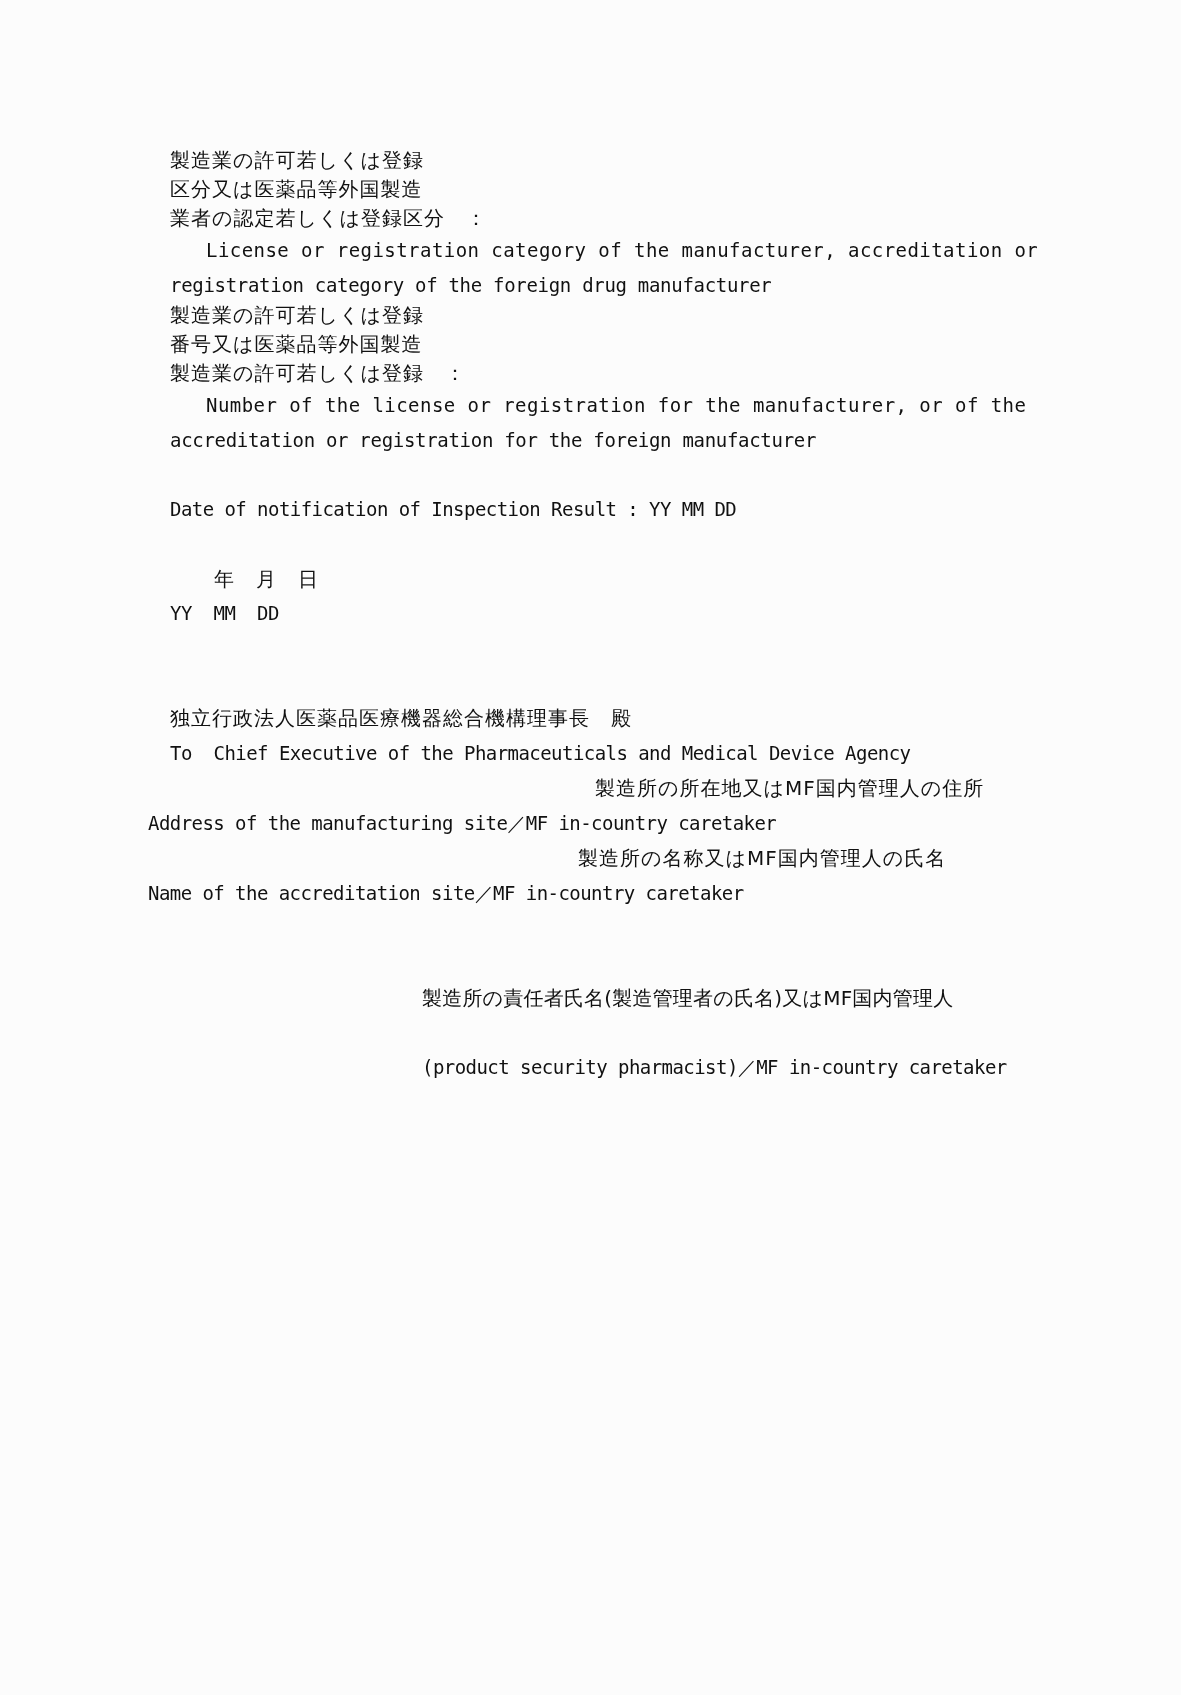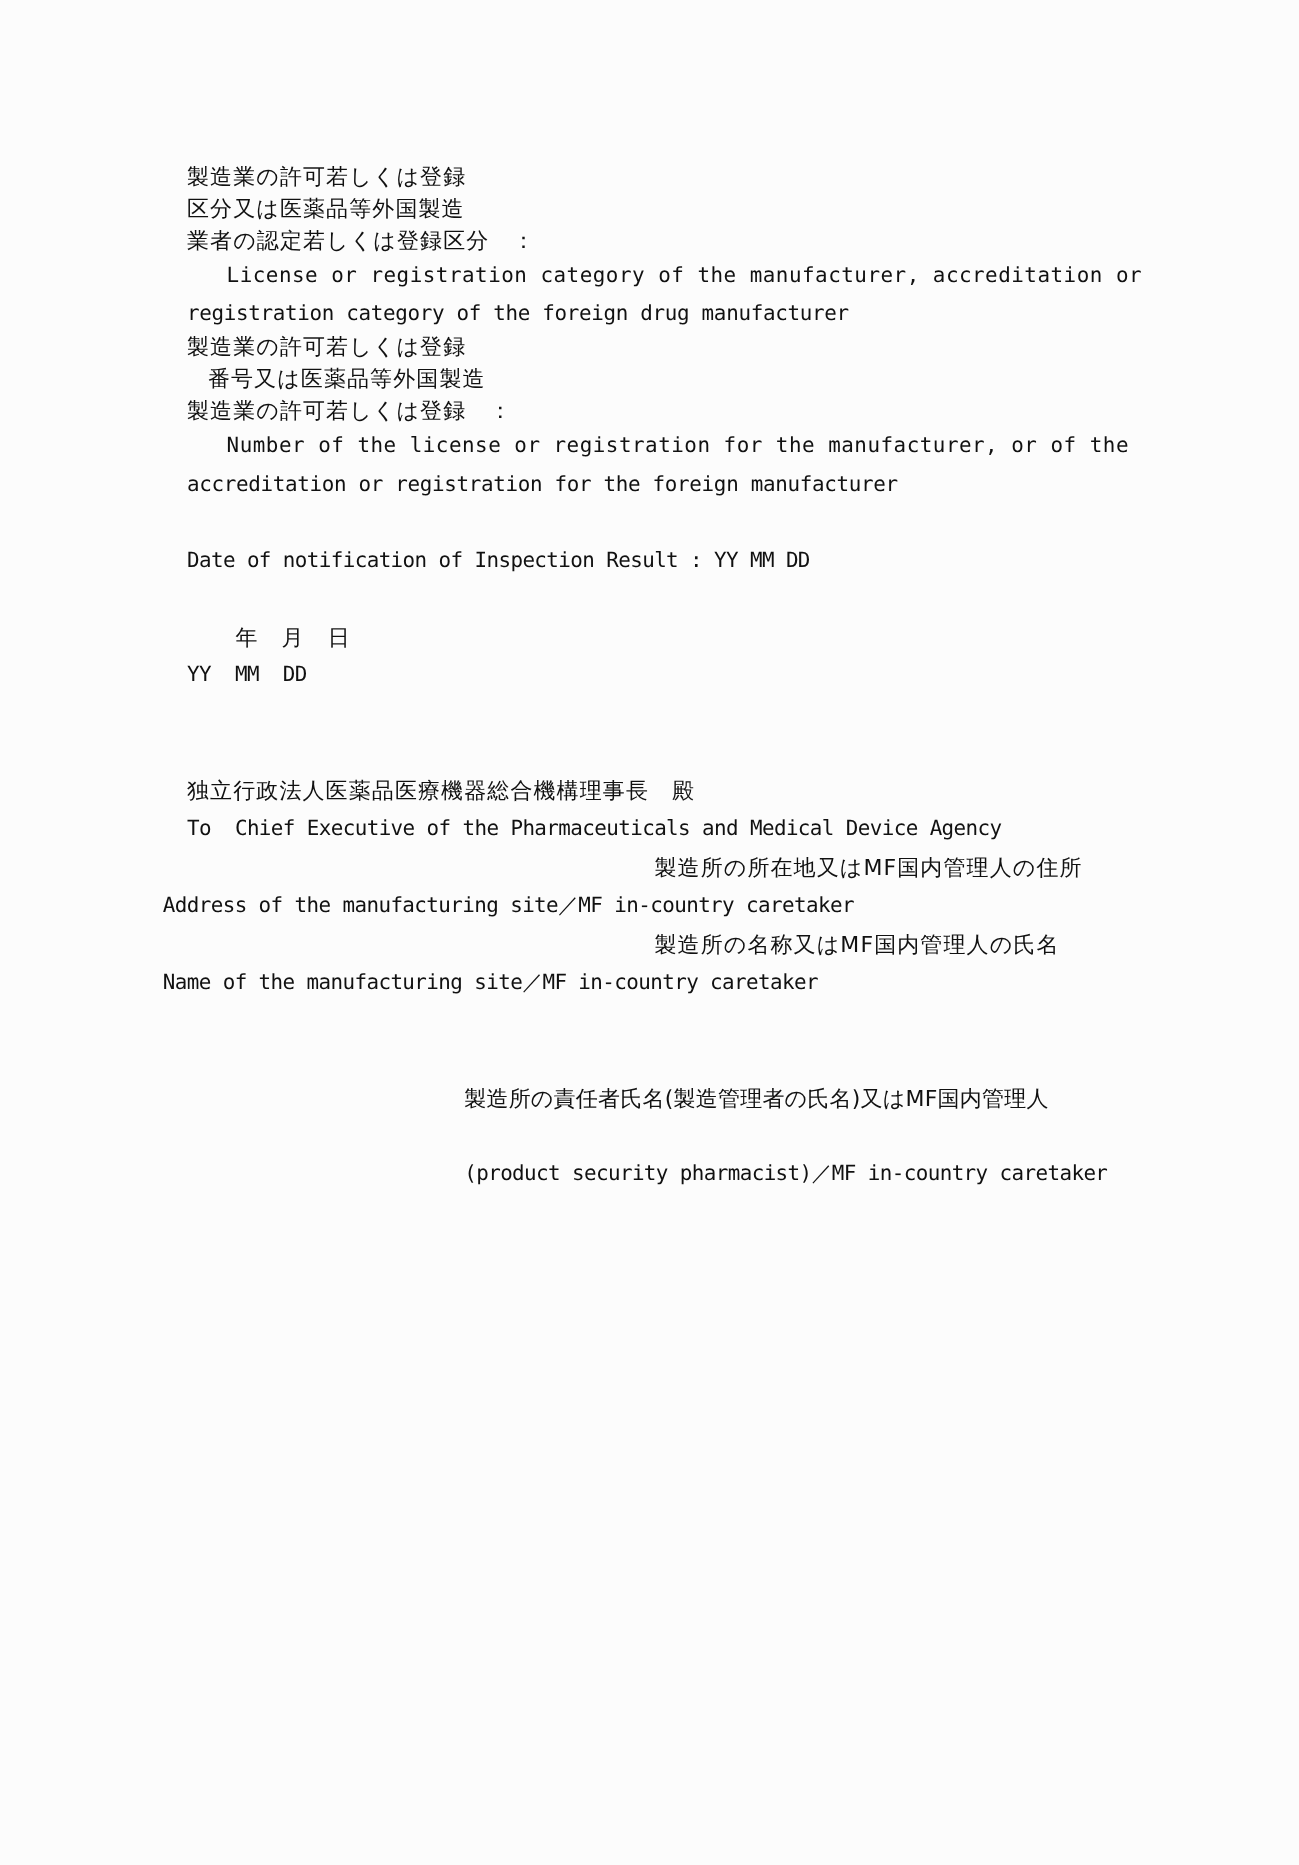--- a/index.html
+++ b/index.html
@@ -42,35 +42,35 @@
 
 <div class="page">
 
   <div class="ln jp" style="left:170px; top:148px;">製造業の許可若しくは登録</div>
   <div class="ln jp" style="left:170px; top:177px;">区分又は医薬品等外国製造</div>
   <div class="ln jp" style="left:170px; top:206px;">業者の認定若しくは登録区分　：</div>
   <div class="ln en-wide" style="left:170px; top:238px;">License or registration category of the manufacturer, accreditation or</div>
   <div class="ln en-mid" style="left:170px; top:273px;">registration category of the foreign drug manufacturer</div>
 
   <div class="ln jp" style="left:170px; top:303px;">製造業の許可若しくは登録</div>
-  <div class="ln jp" style="left:170px; top:332px;margin-left:19px;">番号又は医薬品等外国製造</div>
+  <div class="ln jp" style="left:170px; top:332px;">番号又は医薬品等外国製造</div>
   <div class="ln jp" style="left:170px; top:361px;">製造業の許可若しくは登録　：</div>
   <div class="ln en-wide" style="left:170px; top:393px;">Number of the license or registration for the manufacturer, or of the</div>
   <div class="ln en-mid" style="left:170px; top:428px;">accreditation or registration for the foreign manufacturer</div>
 
   <div class="ln en" style="left:170px; top:497px;">Date of notification of Inspection Result : YY MM DD</div>
 
   <div class="ln jp" style="left:214px; top:567px; word-spacing:0;">年　月　日</div>
   <div class="ln en" style="left:170px; top:601px;">YY  MM  DD</div>
 
   <div class="ln en" style="left:170px; top:741px;">To  Chief Executive of the Pharmaceuticals and Medical Device Agency</div>
   <div class="ln jp" style="left:170px; top:706px;">独立行政法人医薬品医療機器総合機構理事長　殿</div>
 
   <div class="ln jp" style="left:595px; top:776px;">製造所の所在地又はMF国内管理人の住所</div>
   <div class="ln en" style="left:148px; top:811px;">Address of the manufacturing site／MF in-country caretaker</div>
 
-  <div class="ln jp" style="left:595px; top:846px;">製造所の名称又はMF国内管理人の氏名</div>
-  <div class="ln en" style="left:148px; top:881px;">Name of the manufacturing site／MF in-country caretaker</div>
+  <div class="ln jp" style="left:578px; top:846px;">製造所の名称又はMF国内管理人の氏名</div>
+  <div class="ln en" style="left:148px; top:881px;">Name of the accreditation site／MF in-country caretaker</div>
 
   <div class="ln jp" style="left:422px; top:986px; letter-spacing:0.2px;">製造所の責任者氏名(製造管理者の氏名)又はMF国内管理人</div>
   <div class="ln en" style="left:422px; top:1055px;">(product security pharmacist)／MF in-country caretaker</div>
 
 </div>
 
 </body></html>

